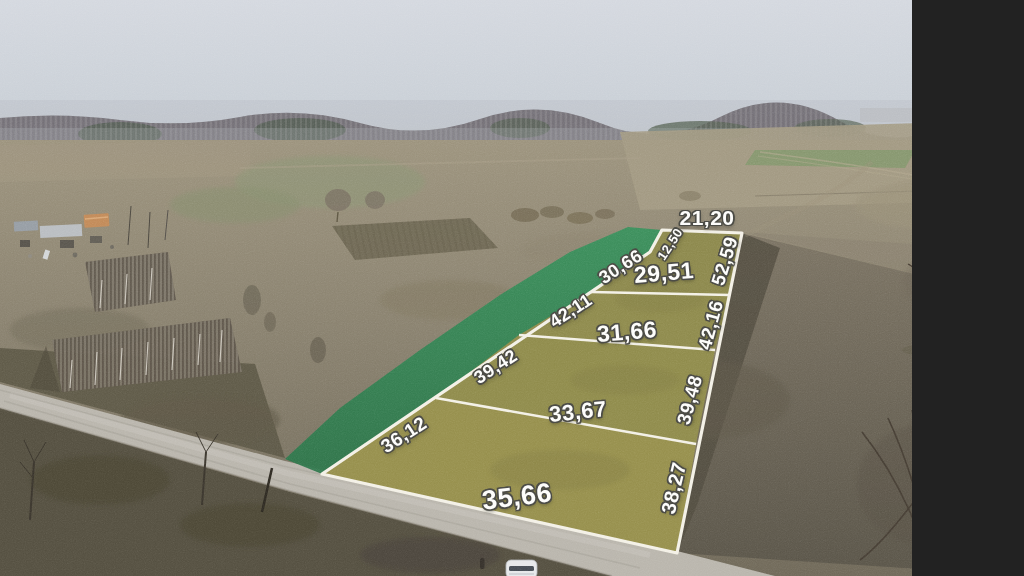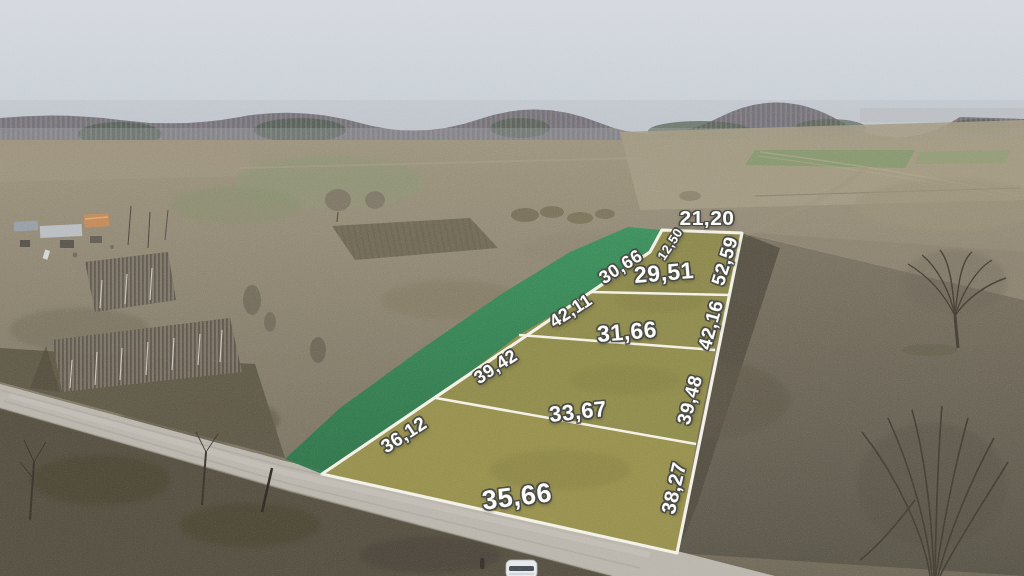--- a/index.html
+++ b/index.html
@@ -1,16 +1,16 @@
 <!DOCTYPE html>
 <html><head>
 <meta charset="utf-8">
 <style>
   html,body{margin:0;padding:0;background:#222;}
-  #stage{position:relative;width:1024px;height:576px;overflow:hidden;
+  #stage{position:relative;width:912px;height:576px;overflow:hidden;
          font-family:"Liberation Sans", sans-serif;}
   #stage svg{display:block;position:absolute;left:0;top:0;}
   .dim{
     position:absolute;
     transform:translate(-50%,-50%) rotate(var(--r,0deg));
     color:#fdfdfb;
     font-weight:700;
     letter-spacing:.5px;
     white-space:nowrap;
     text-shadow:

